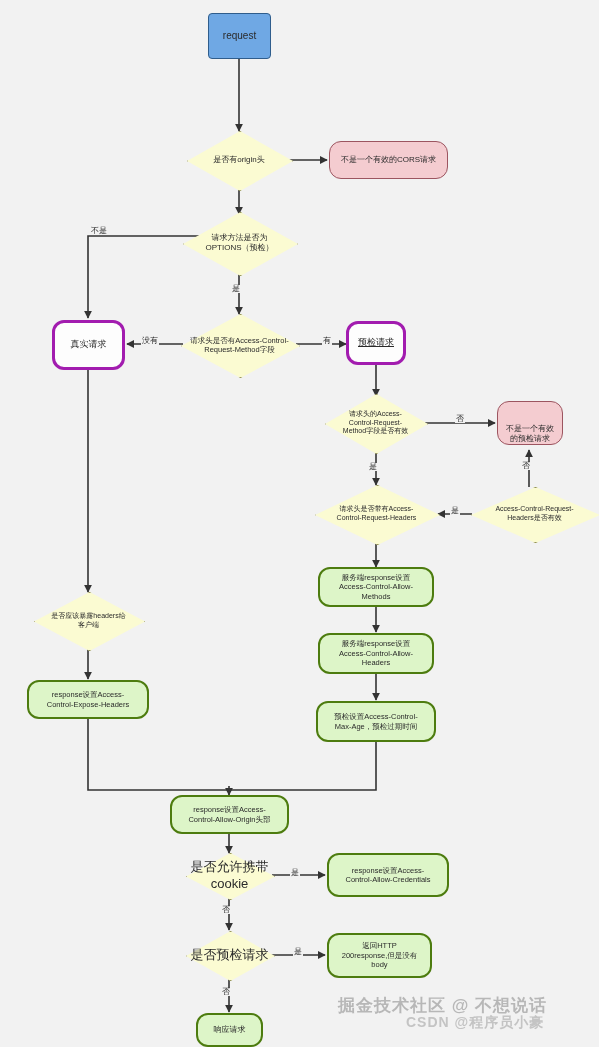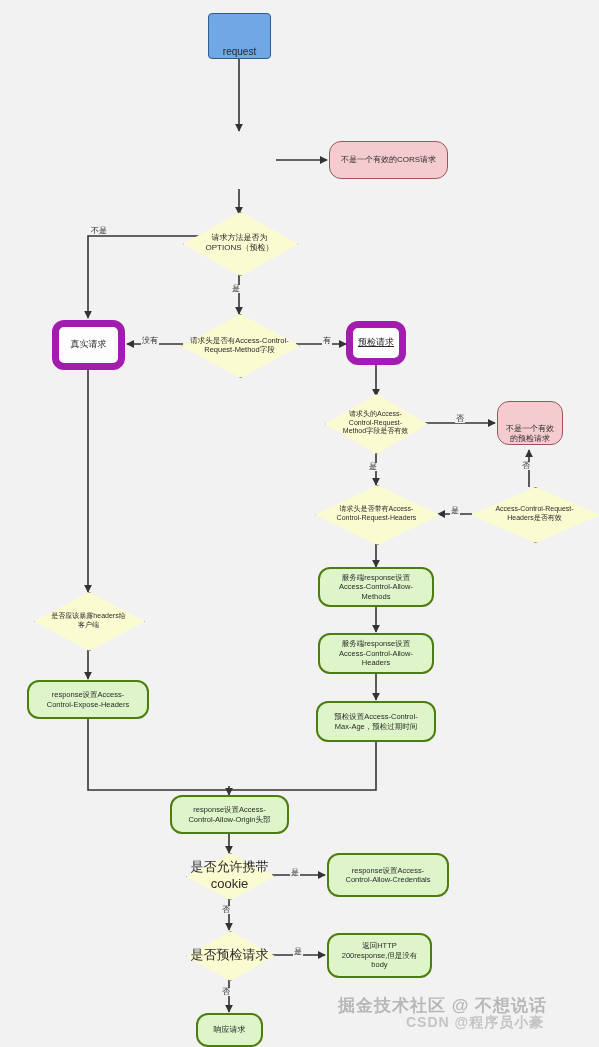--- a/index.html
+++ b/index.html
@@ -39,33 +39,32 @@
   }
   
   .rect {
     border: 1px solid #4a4a4a;
     border-radius: 12px;
   }
   .rect.start {
     background: #6fa8e4;
     border: 1px solid #2f5d8c;
     border-radius: 4px;
-    align-items: flex-end;
   }
   .rect.green {
     background: #ddf5c8;
     border: 2px solid #4d7c0f;
   }
   .rect.pink {
     background: #f4ccd0;
     border: 1px solid #9c5560;
   }
   .rect.plain {
     background: #fdfdfd;
-    border: 7px solid #a21caf;
+    border: 3px solid #a21caf;
   }
   
   .diamond {
     background: transparent;
     border: none;
   }
   .diamond .shape {
     position: absolute;
     left: 0; top: 0;
     width: 100%;
@@ -170,20 +169,24 @@
       <path d="M 268 955 L 325 955"></path>
 
       <path d="M 229 979 L 229 1012"></path>
     </g>
   </svg>
 
   <div class="node rect start" style="left:208px; top:13px; width:63px; height:46px; font-size:10px;">
     <span class="lbl">request</span>
   </div>
 
+  <div class="node diamond" style="left:187px; top:131px; width:104px; height:58px; font-size:8px;">
+    <span class="shape"></span>
+    <span class="lbl">是否有origin头</span>
+  </div>
 
   <div class="node rect pink" style="left:329px; top:141px; width:119px; height:38px; font-size:8px;">
     <span class="lbl">不是一个有效的CORS请求</span>
   </div>
 
   <div class="node diamond" style="left:183px; top:212px; width:113px; height:62px; font-size:8px;">
     <span class="shape"></span>
     <span class="lbl">请求方法是否为
 OPTIONS（预检）</span>
   </div>

